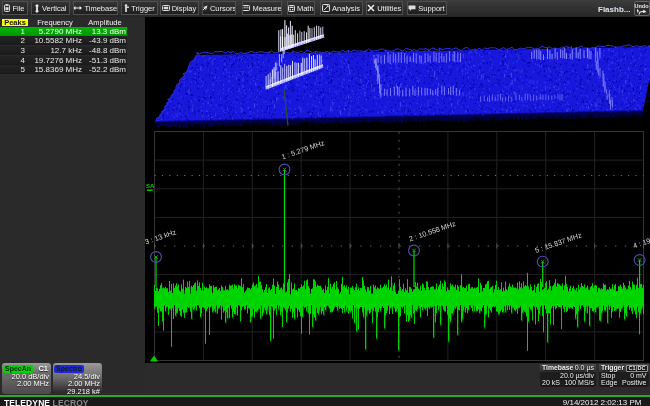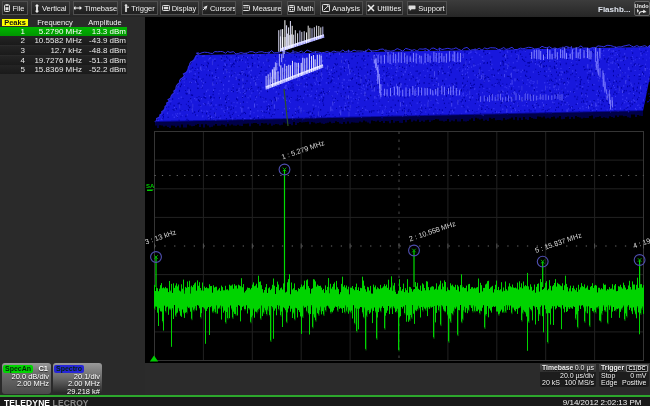--- a/index.html
+++ b/index.html
@@ -569,21 +569,21 @@
       <polygon points="9,227.5 13.2,233.5 4.8,233.5" fill="#00cc00"></polygon>
     </svg>
 
 <div class="desc" id="d1">
   <div class="dhead"><span class="chip" style="background:#00d500">SpecAn</span><span class="cnum">C1</span></div>
   <div class="dline">20.0 dB/div</div>
   <div class="dline">2.00 MHz</div>
 </div>
 <div class="desc" id="d2">
   <div class="dhead"><span class="chip" style="background:#2525d8">Spectro</span></div>
-  <div class="dline">20.1/div</div>
+  <div class="dline">24.5/div</div>
   <div class="dline">2.00 MHz</div>
   <div class="dline">29.218 k#</div>
 </div>
 <div class="ibox" id="tb">
   <div class="ihead"><b style="font-size:6.8px">Timebase</b><span class="rr">0.0 µs</span></div>
   <div class="iline">
         <span class="rr">20.0 µs/div</span>
       </div>
   <div class="iline">20 kS<span class="rr">100 MS/s</span></div>
 </div>

